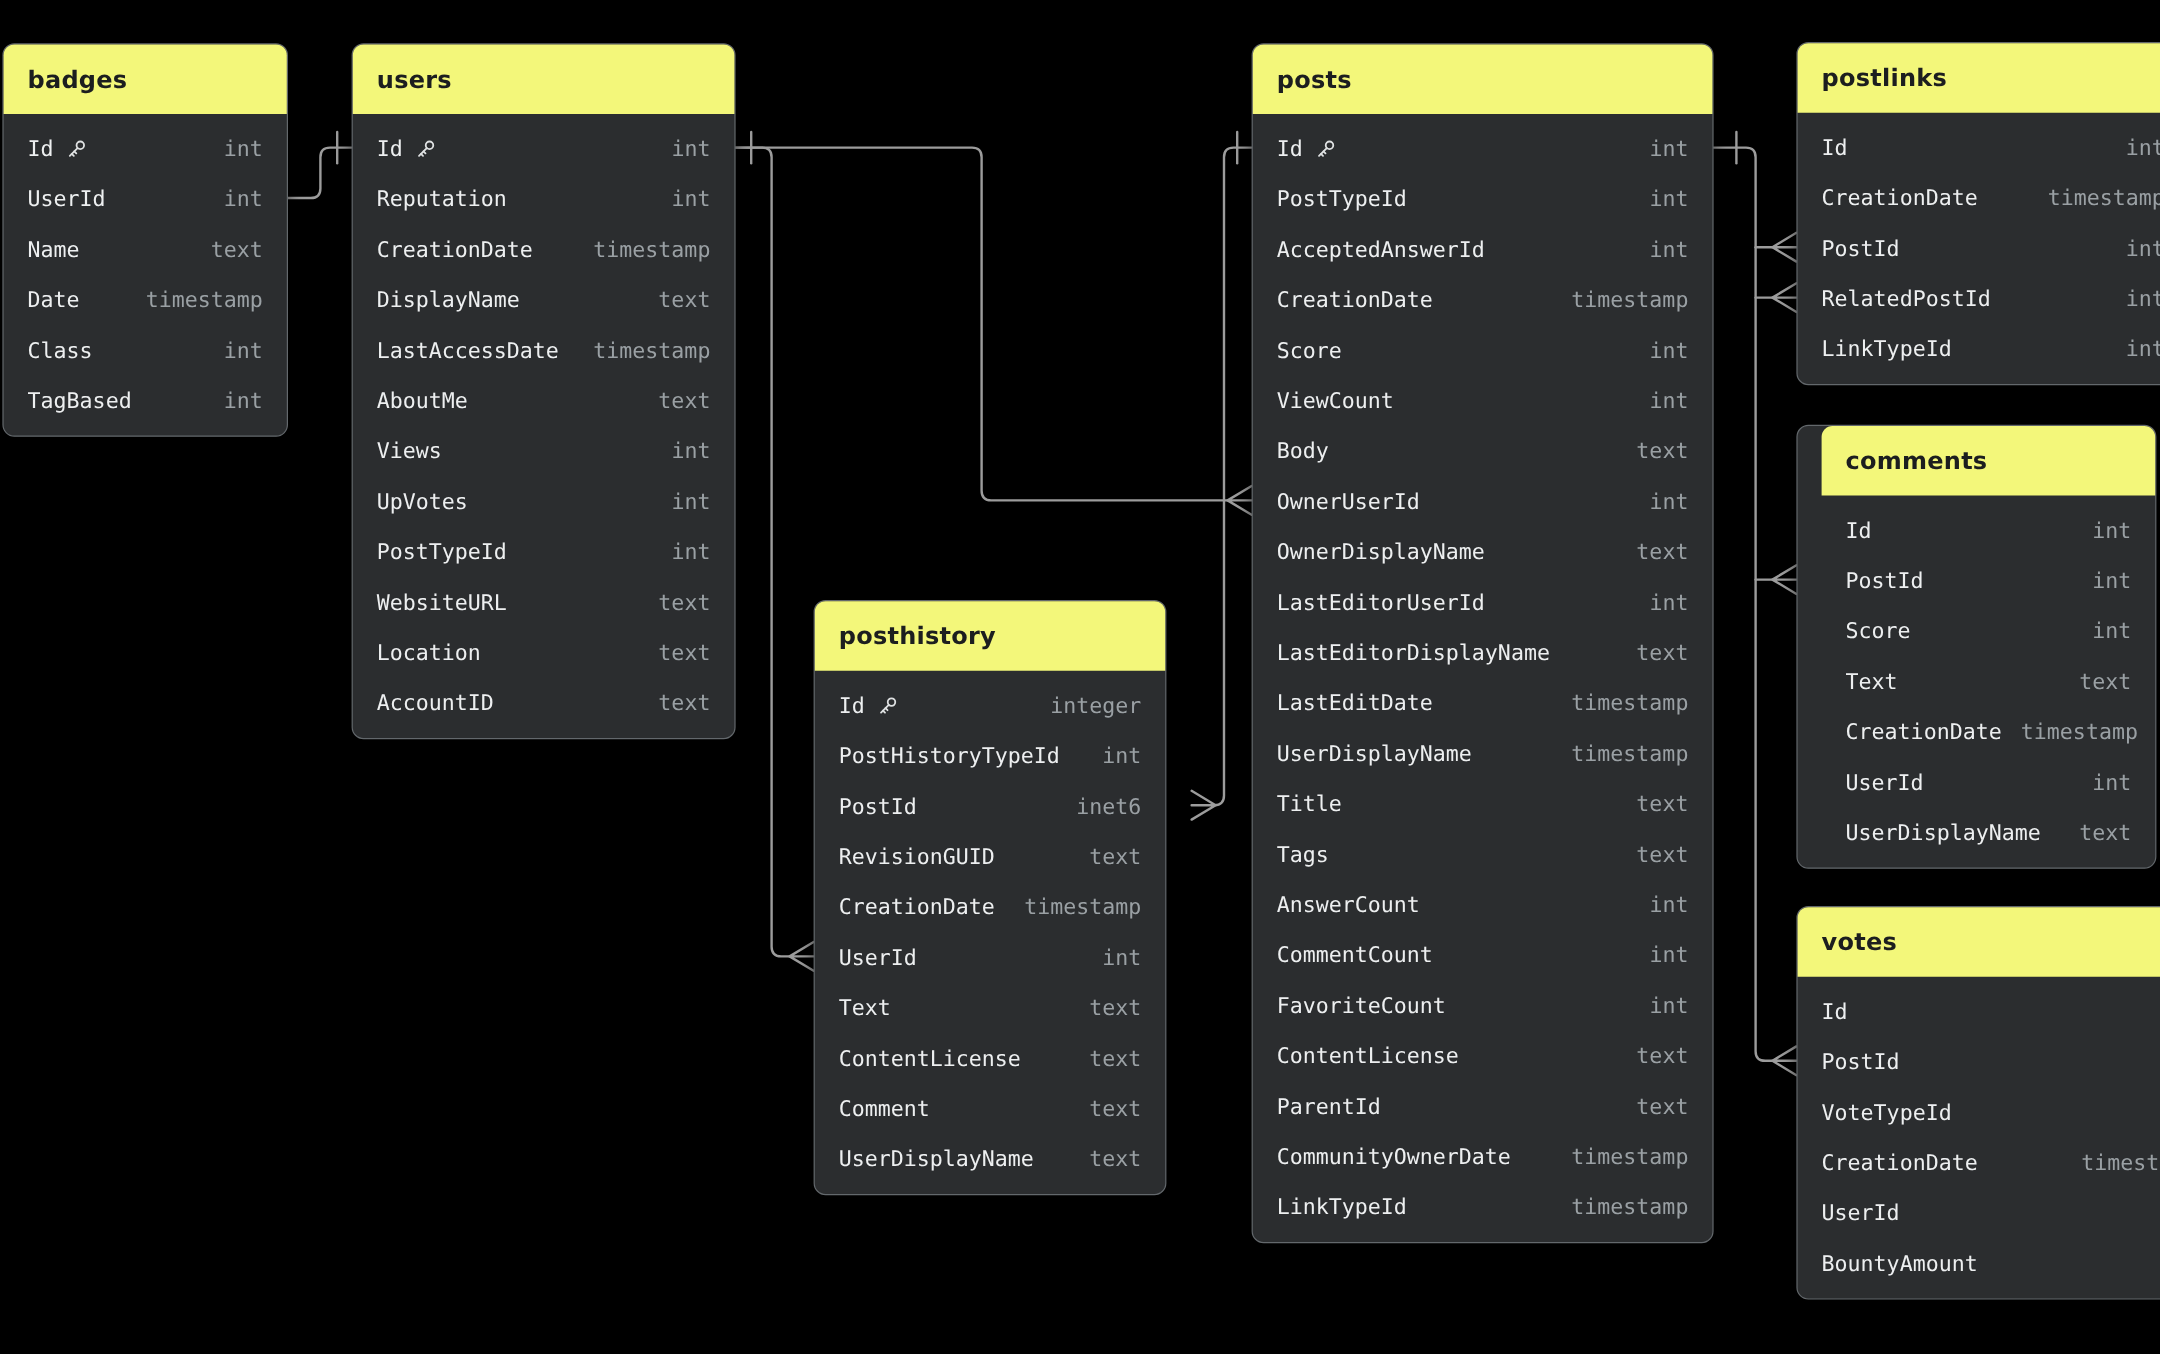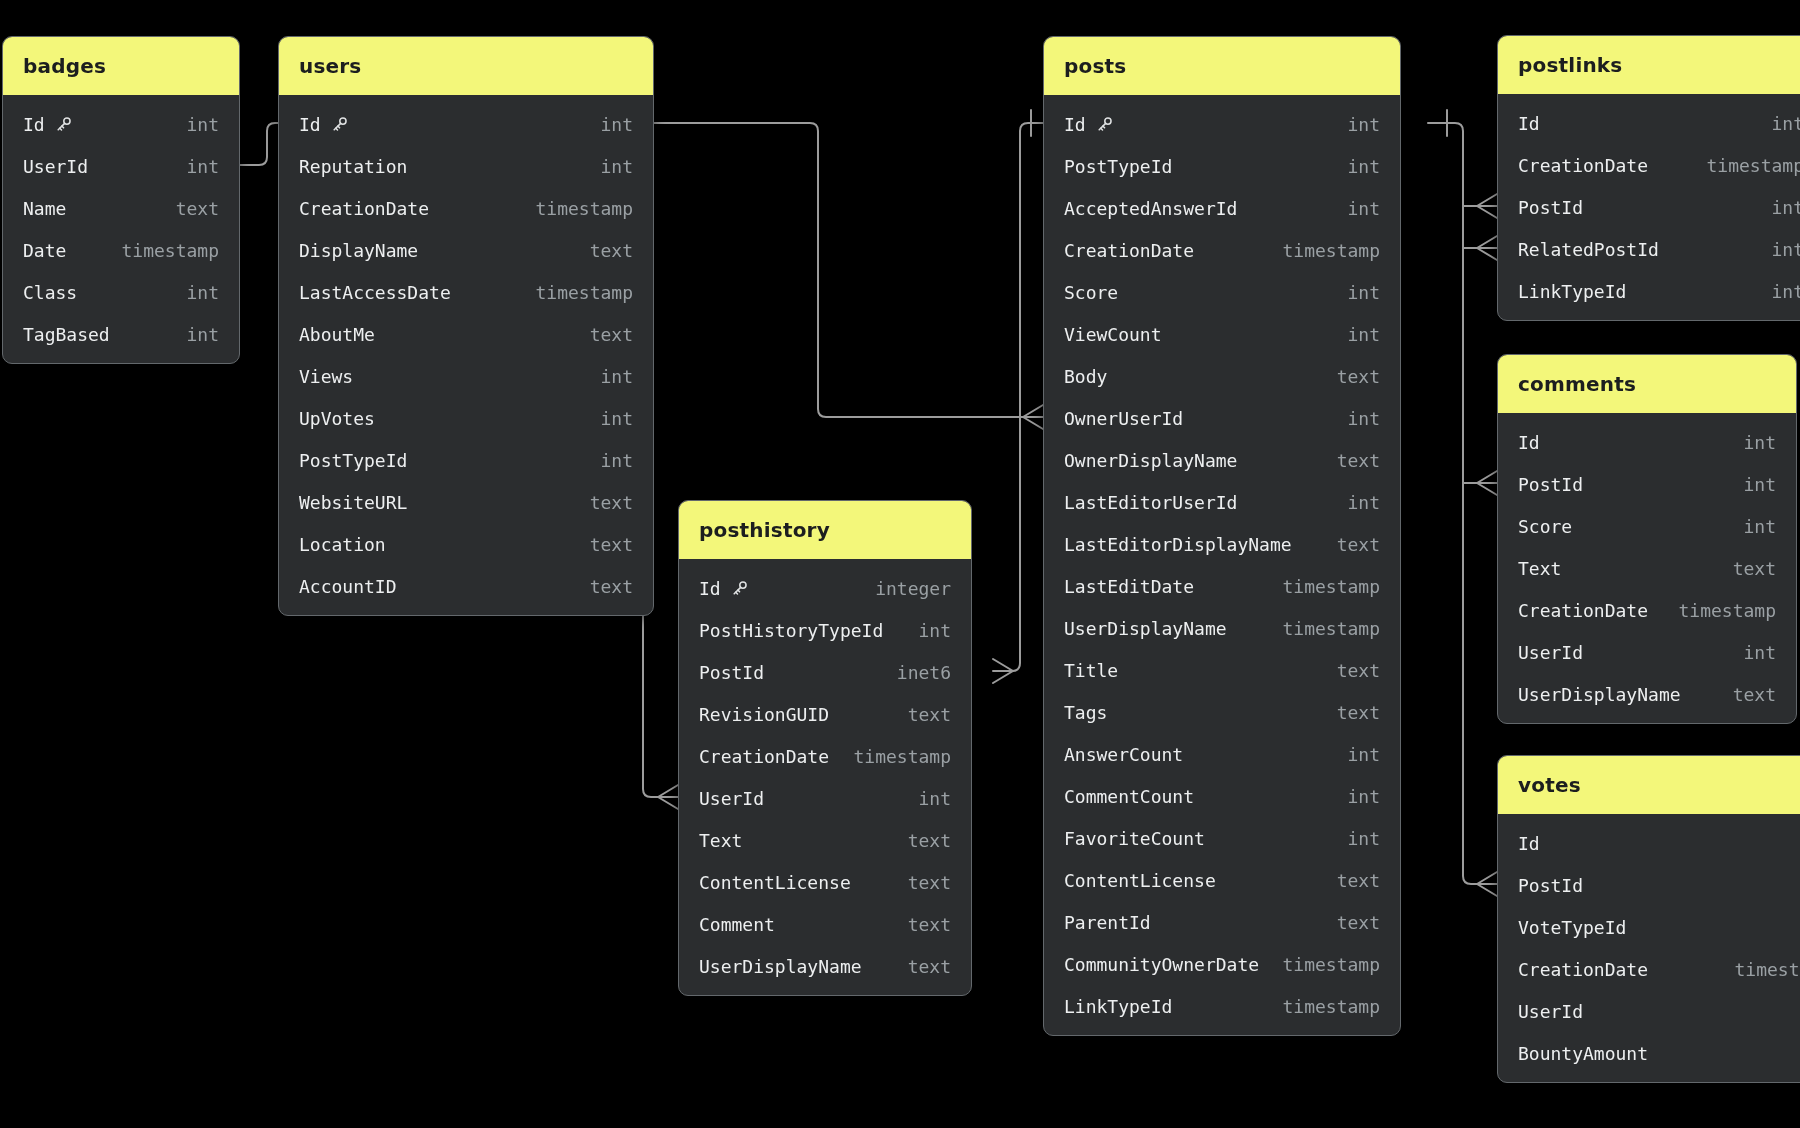--- a/index.html
+++ b/index.html
@@ -117,21 +117,21 @@
   </div>
         <div class="row">
     <span class="fname">
       <span class="nm">TagBased</span>
 
     </span>
     <span class="ftype">int</span>
   </div>
       </div>
   </div>
-    <div class="table" style="left: 278px; top: 24px; width: 376px;">
+    <div class="table" style="left: 293px; top: 24px; width: 320px;">
     <div class="header">
       <span class="title">users</span>
     </div>
     <div class="rows">
         <div class="row">
     <span class="fname">
       <span class="nm">Id</span>
       <svg class="key" width="19" height="19" viewBox="0 0 20 20">
         <g fill="none" stroke="#dfe1e2" stroke-width="1.6" stroke-linecap="round">
           <circle cx="13.6" cy="6.4" r="3.3"></circle>
@@ -299,21 +299,21 @@
   </div>
         <div class="row">
     <span class="fname">
       <span class="nm">UserDisplayName</span>
 
     </span>
     <span class="ftype">text</span>
   </div>
       </div>
   </div>
-    <div class="table" style="left: 1043px; top: 24px; width: 358px;">
+    <div class="table" style="left: 1043px; top: 24px; width: 385px;">
     <div class="header">
       <span class="title">posts</span>
     </div>
     <div class="rows">
         <div class="row">
     <span class="fname">
       <span class="nm">Id</span>
       <svg class="key" width="19" height="19" viewBox="0 0 20 20">
         <g fill="none" stroke="#dfe1e2" stroke-width="1.6" stroke-linecap="round">
           <circle cx="13.6" cy="6.4" r="3.3"></circle>
@@ -509,21 +509,21 @@
   </div>
         <div class="row">
     <span class="fname">
       <span class="nm">LinkTypeId</span>
 
     </span>
     <span class="ftype">int</span>
   </div>
       </div>
   </div>
-    <div class="table" style="left: 1497px; top: 342px; width: 300px;">
+    <div class="table" style="left: 1497px; top: 342px; width: 300px; padding-left: 20px;">
     <div class="header">
       <span class="title">comments</span>
     </div>
     <div class="rows">
         <div class="row">
     <span class="fname">
       <span class="nm">Id</span>
 
     </span>
     <span class="ftype">int</span>

